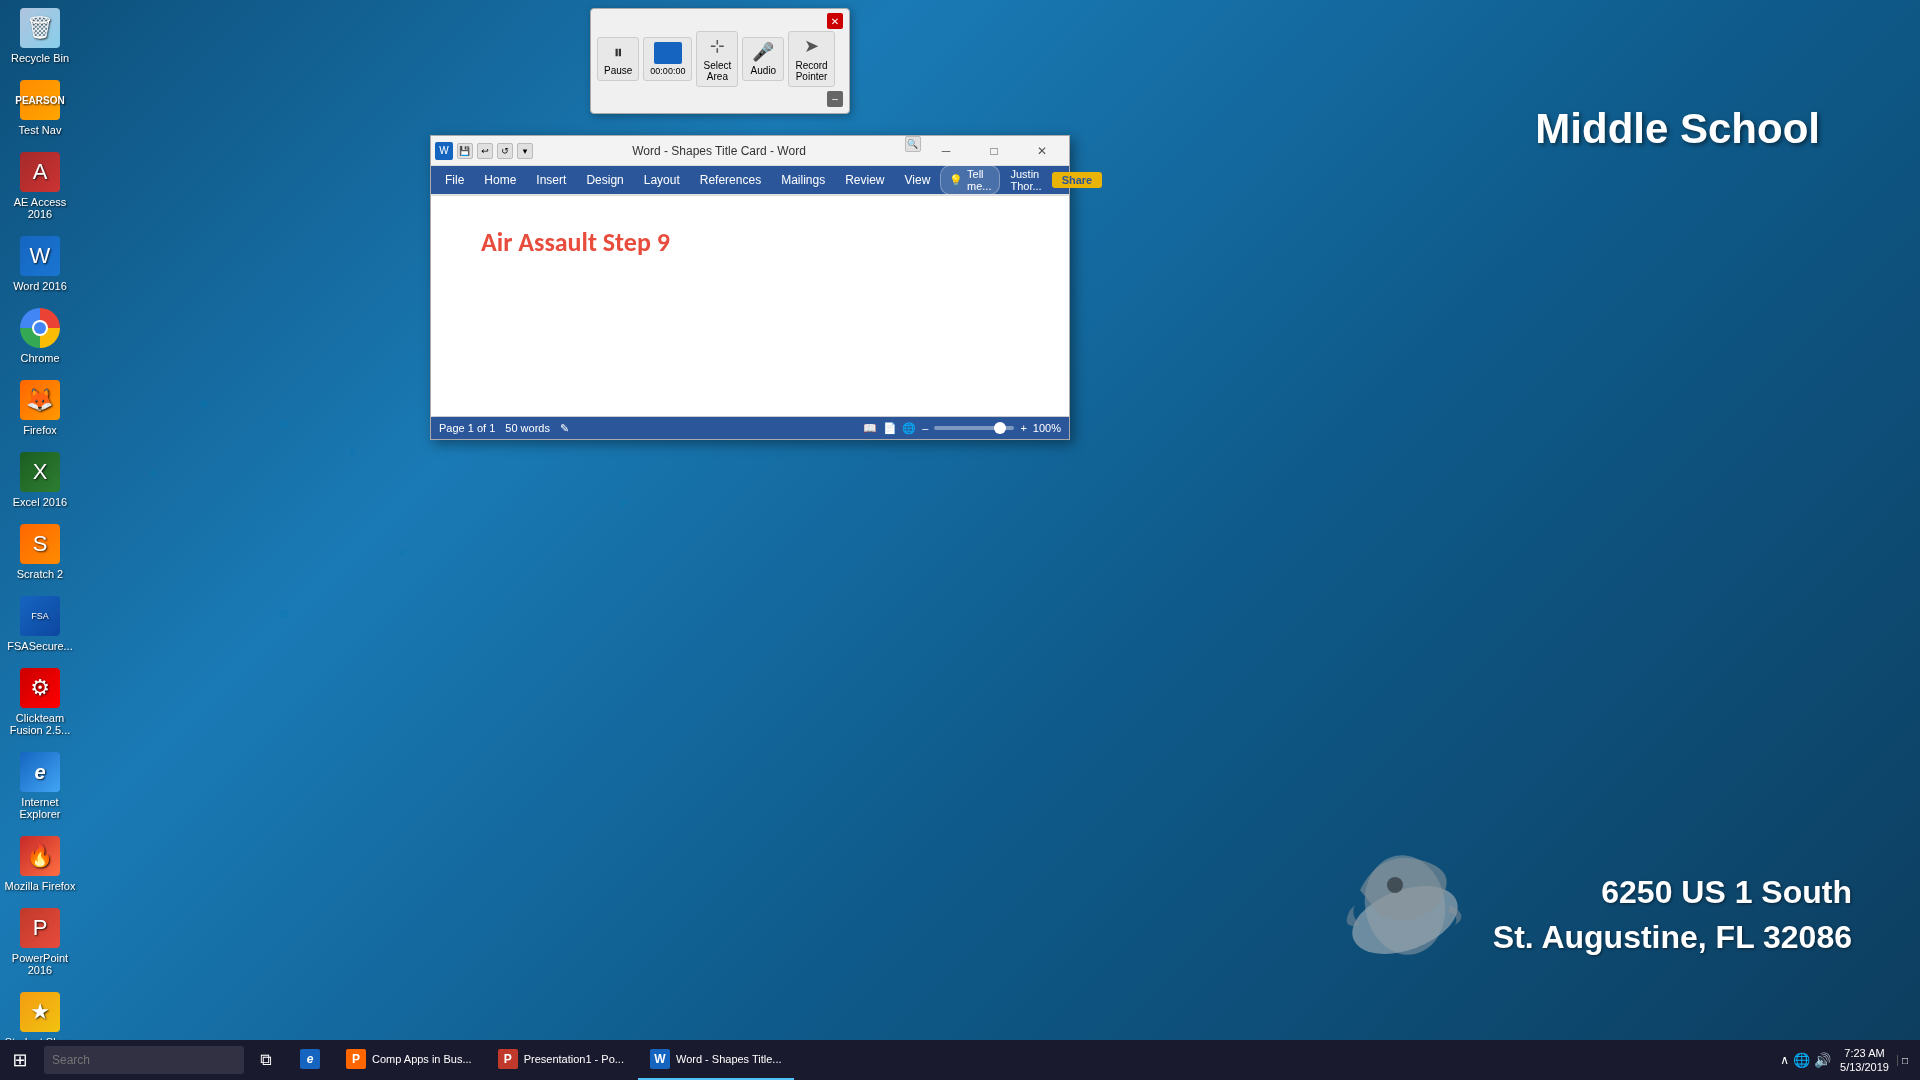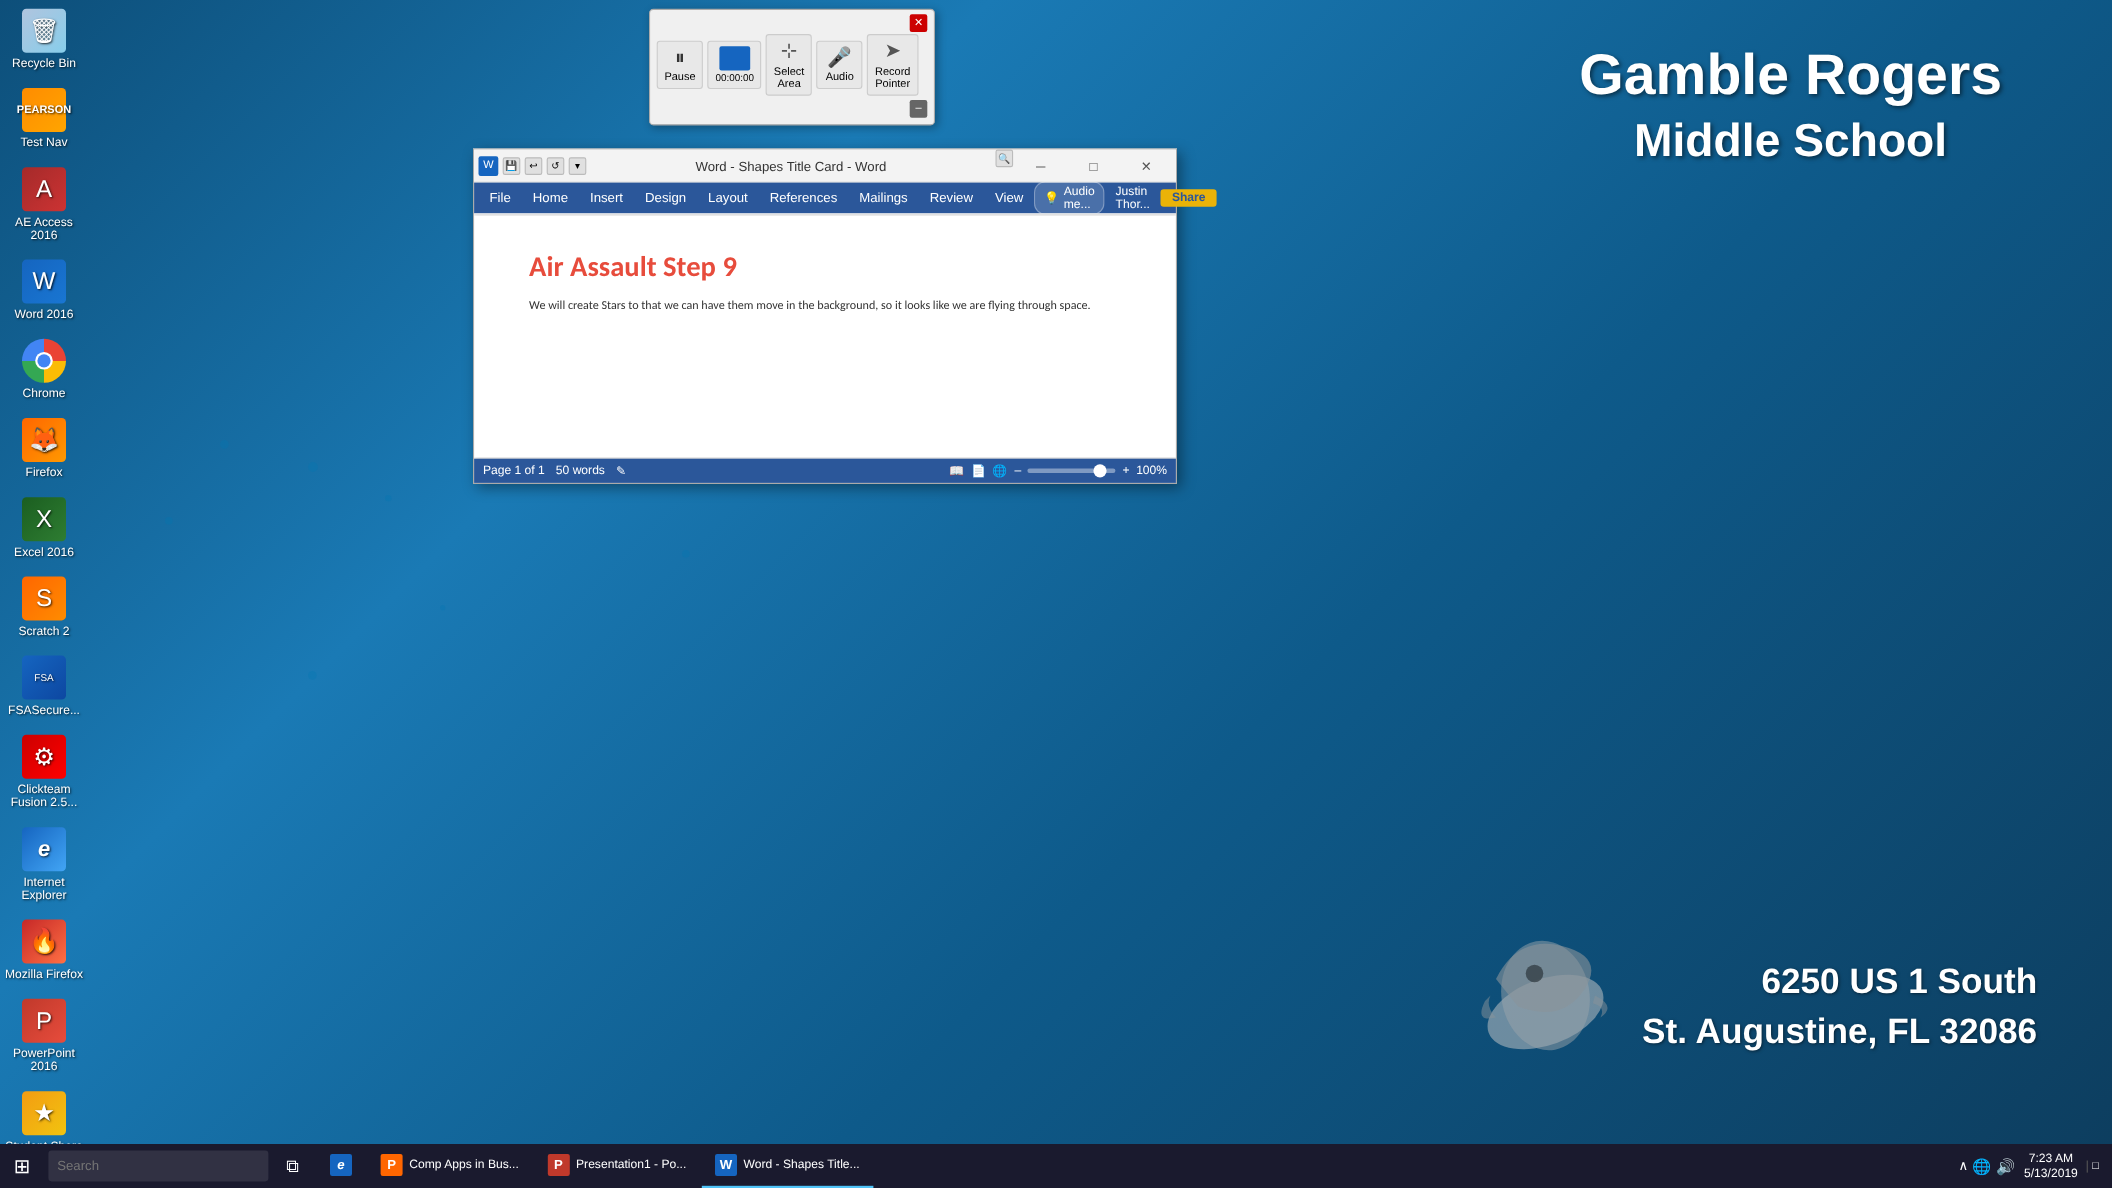--- a/index.html
+++ b/index.html
@@ -522,21 +522,21 @@
   <div class="fish-spot" style="width:6px;height:6px;top:450px;left:350px;"></div>
   <div class="fish-spot" style="width:10px;height:10px;top:380px;left:500px;"></div>
   <div class="fish-spot" style="width:7px;height:7px;top:500px;left:620px;"></div>
   <div class="fish-spot" style="width:9px;height:9px;top:420px;left:280px;"></div>
   <div class="fish-spot" style="width:5px;height:5px;top:550px;left:400px;"></div>
   <div class="fish-spot" style="width:8px;height:8px;top:610px;left:280px;"></div>
   <div class="fish-spot" style="width:7px;height:7px;top:470px;left:150px;"></div>
 </div>
 
 <div class="school-brand">
-  <span>Gamble Rogers</span><br>
+  <br>
   <span style="font-size:42px;">Middle School</span>
 </div>
 
 <div class="school-address">
   <div>6250 US 1 South</div>
   <div>St. Augustine, FL 32086</div>
 </div>
 
 <svg class="school-mascot" viewBox="0 0 150 150" xmlns="http://www.w3.org/2000/svg">
   <ellipse cx="75" cy="90" rx="55" ry="30" fill="rgba(200,200,200,0.6)" transform="rotate(-20 75 90)"></ellipse>
@@ -687,31 +687,30 @@
     <div class="word-menu-item">Insert</div>
     <div class="word-menu-item">Design</div>
     <div class="word-menu-item">Layout</div>
     <div class="word-menu-item">References</div>
     <div class="word-menu-item">Mailings</div>
     <div class="word-menu-item">Review</div>
     <div class="word-menu-item">View</div>
     <div class="word-menu-right">
       <div class="tell-me-box">
         <span>💡</span>
-        <span>Audio me...</span>
+        <span>Tell me...</span>
       </div>
       <span class="word-user-btn">Justin Thor...</span>
       <button class="word-share-btn">Share</button>
     </div>
   </div>
 
   <div class="word-content">
     <div class="word-page">
       <div class="word-doc-title">Air Assault Step 9</div>
-      <div class="word-doc-body">We will create Stars to that we can have them move in the background, so it looks like we are flying through space.</div>
     </div>
   </div>
 
   <div class="word-statusbar">
     <span>Page 1 of 1</span>
     <span>50 words</span>
     <span>✎</span>
     <div class="word-statusbar-right">
       <span>📖</span>
       <span>📄</span>

